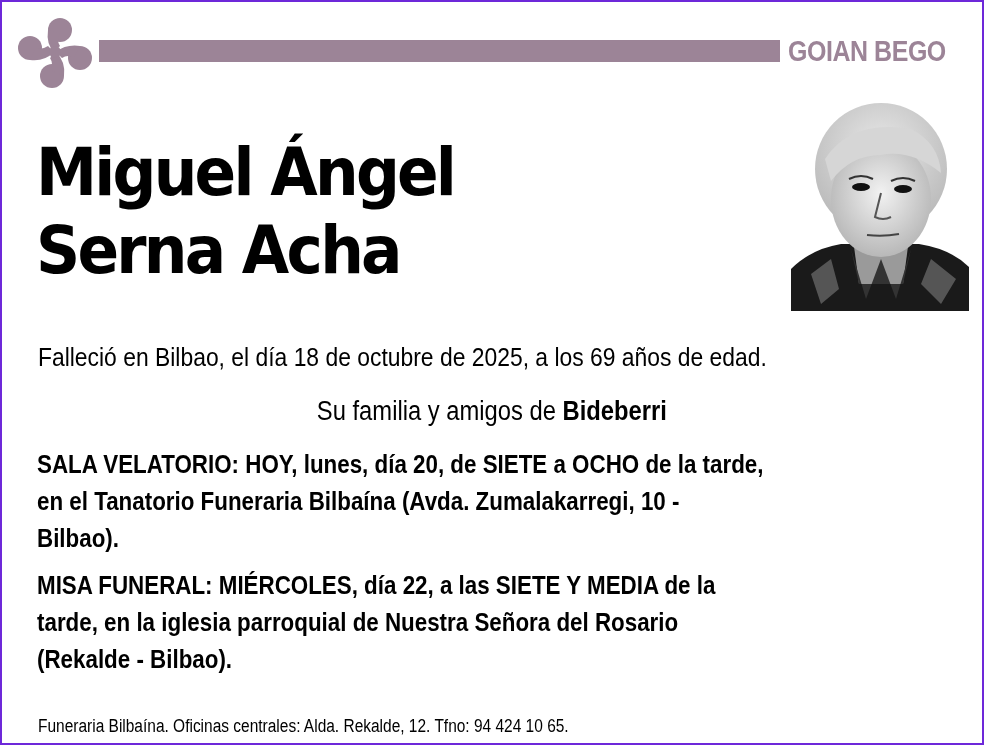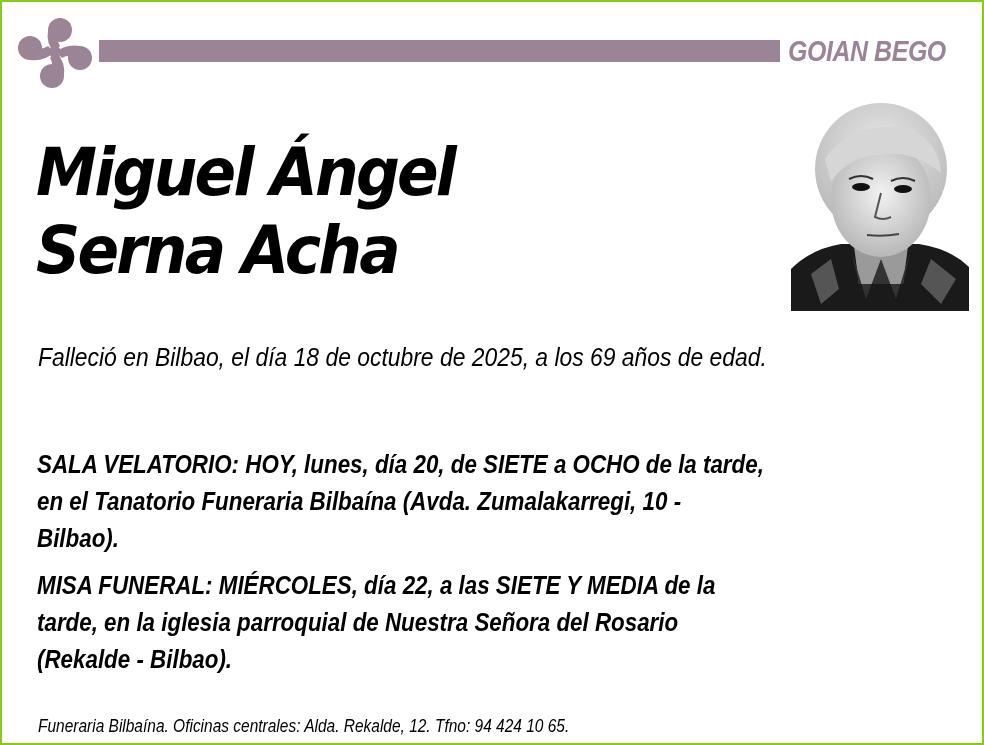--- a/index.html
+++ b/index.html
@@ -1,24 +1,23 @@
 <!DOCTYPE html>
 <html><head>
   <meta charset="utf-8">
   <style>
     html, body { margin: 0; padding: 0; background: #ffffff; }
     body { width: 984px; height: 745px; overflow: hidden; }
     .page {
       position: relative;
       width: 980px; height: 741px;
-      border: 2px solid #84cc16;
+      border: 2px solid #6d28d9;
       background: #fff;
       font-family: "Liberation Sans", sans-serif;
       color: #000;
-      font-style: italic;
     }
     .lauburu { position: absolute; left: 14px; top: 12px; width: 78px; height: 76px; }
     .header-bar {
       position: absolute; left: 97px; top: 38px; width: 681px; height: 22px;
       background: #9c8497;
     }
     .brand-square {
       position: absolute; left: 763px; top: 38px; width: 14px; height: 22px;
       background: #9c8497;
     }
@@ -130,20 +129,25 @@
       <path d="M100 82 Q112 76 124 82" stroke="#333" stroke-width="2" fill="none"></path>
 
       <path d="M90 94 L84 118 Q92 122 100 118" stroke="#555" stroke-width="2" fill="none"></path>
 
       <path d="M76 136 Q92 138 108 135" stroke="#444" stroke-width="2" fill="none"></path>
     </svg>
   </div>
 
   <div class="death">Falleció en Bilbao, el día 18 de octubre de 2025, a los 69 años de edad.</div>
 
+  <div class="family">
+    <span class="inner">
+      <span>Su familia y amigos de </span><b>Bideberri</b>
+    </span>
+  </div>
 
   <div class="para p1">
     <div>SALA VELATORIO: HOY, lunes, día 20, de SIETE a OCHO de la tarde,</div>
     <div>en el Tanatorio Funeraria Bilbaína (Avda. Zumalakarregi, 10 -</div>
     <div>Bilbao).</div>
   </div>
 
   <div class="para p2">
     <div>MISA FUNERAL: MIÉRCOLES, día 22, a las SIETE Y MEDIA de la</div>
     <div>tarde, en la iglesia parroquial de Nuestra Señora del Rosario</div>

